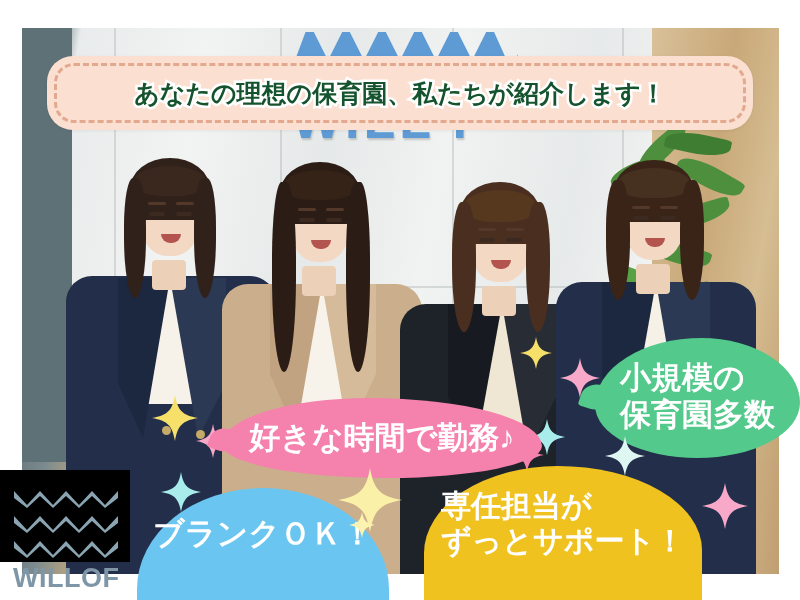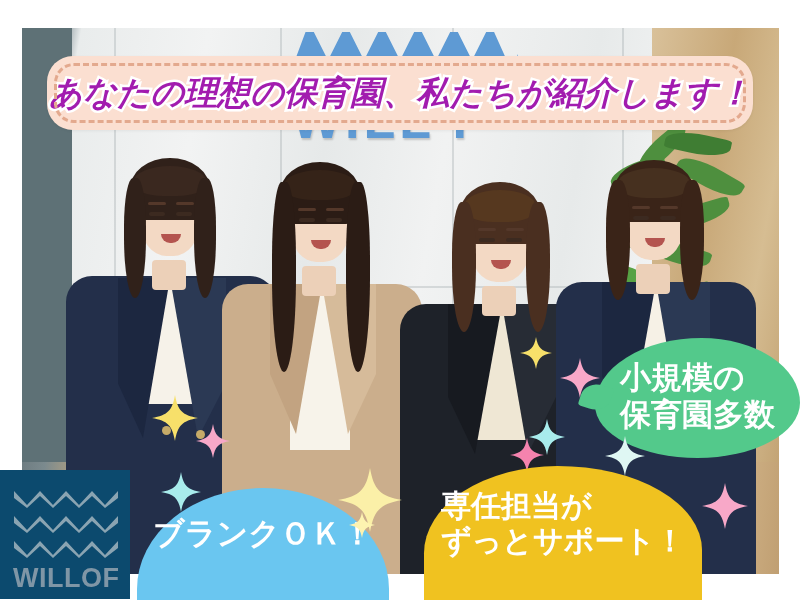--- a/index.html
+++ b/index.html
@@ -42,23 +42,23 @@
   .eye{position:absolute;height:4px;border-radius:3px;background:#3c2a20;}
   .brow{position:absolute;height:3px;border-radius:3px;background:#54382a;}
   .mouth{position:absolute;background:#b4544f;border-radius:0 0 12px 12px;}
 
   
   #banner{position:absolute;left:47px;top:56px;width:706px;height:74px;background:#fbdfd1;
           border-radius:26px;box-shadow:0 1px 3px rgba(0,0,0,.06);}
   #banner:after{content:"";position:absolute;left:7px;top:7px;right:7px;bottom:7px;
           border:3px dashed #e3a98e;border-radius:20px;}
   #banner-text{position:absolute;inset:0;display:flex;align-items:center;justify-content:center;
-          font-size:33px;font-weight:bold;color:#a21caf;letter-spacing:0px;white-space:nowrap;
+          font-size:25px;font-weight:bold;color:#14532d;letter-spacing:0px;white-space:nowrap;
           -webkit-text-stroke:5px #ffffff;paint-order:stroke fill;
-          font-family:"Liberation Sans","DejaVu Sans",sans-serif;font-style:italic;}
+          font-family:"Liberation Sans","DejaVu Sans",sans-serif;}
 
   
   .bubble{position:absolute;display:flex;align-items:center;justify-content:center;text-align:left;
           color:#fff;font-weight:bold;line-height:1.18;font-family:"Liberation Sans","DejaVu Sans",sans-serif;}
 
   #bub-green{left:595px;top:338px;width:205px;height:118px;background:#53c98b;
           border-radius:52% 48% 50% 50%/56% 54% 46% 44%;font-size:31px;padding-bottom:2px;}
   #bub-green:before{content:"";position:absolute;left:-14px;top:46px;width:30px;height:26px;background:#53c98b;
           border-radius:60% 10% 60% 10%;transform:rotate(18deg);}
 
@@ -70,21 +70,21 @@
   #bub-blue{left:137px;top:488px;width:252px;height:140px;background:#6ac6f0;
           border-radius:50% 50% 46% 46%/60% 60% 14% 14%;font-size:31px;align-items:flex-start;padding-top:28px;}
 
   #bub-yellow{left:424px;top:466px;width:278px;height:160px;background:#f0c220;
           border-radius:48% 52% 46% 46%/48% 46% 16% 16%;font-size:30px;align-items:flex-start;padding-top:22px;}
 
   
   .spark{position:absolute;}
 
   
-  #logo-card{position:absolute;left:0px;top:470px;width:130px;height:129px;background:#0c4a6e;}
+  #logo-card{position:absolute;left:0px;top:470px;width:130px;height:92px;background:#000000;}
   .zz{position:absolute;left:14px;width:104px;height:20px;}
   #logo-text{position:absolute;left:13px;top:93px;font-size:27px;font-weight:bold;color:#7f96a6;
           letter-spacing:.5px;font-family:"Liberation Sans",sans-serif;}
 </style>
 </head>
 <body>
 
 <div id="stage">
 
   <div id="photo">
@@ -241,20 +241,23 @@
     </svg>
   <svg class="spark" style="left:702px;top:483px;width:46px;height:46px;" viewBox="0 0 100 100">
     <path d="M50,0 C56,34 66,44 100,50 C66,56 56,66 50,100 C44,66 34,56 0,50 C34,44 44,34 50,0 Z" fill="#f8a8c8"></path>
     </svg>
 
   <div class="bubble" id="bub-green">
     <span style="white-space:pre-line;">小規模の
 保育園多数</span>
   </div>
 
+  <div class="bubble" id="bub-pink">
+    <span style="white-space:pre-line;">好きな時間で勤務♪</span>
+  </div>
 
   <svg class="spark" style="left:338px;top:468px;width:64px;height:64px;" viewBox="0 0 100 100">
     <path d="M50,0 C56,34 66,44 100,50 C66,56 56,66 50,100 C44,66 34,56 0,50 C34,44 44,34 50,0 Z" fill="#fbf0a8"></path>
     </svg>
 
   <div class="bubble" id="bub-blue">
     <span style="white-space:pre-line;">ブランクＯＫ！</span>
   </div>
 
   <div class="bubble" id="bub-yellow">

